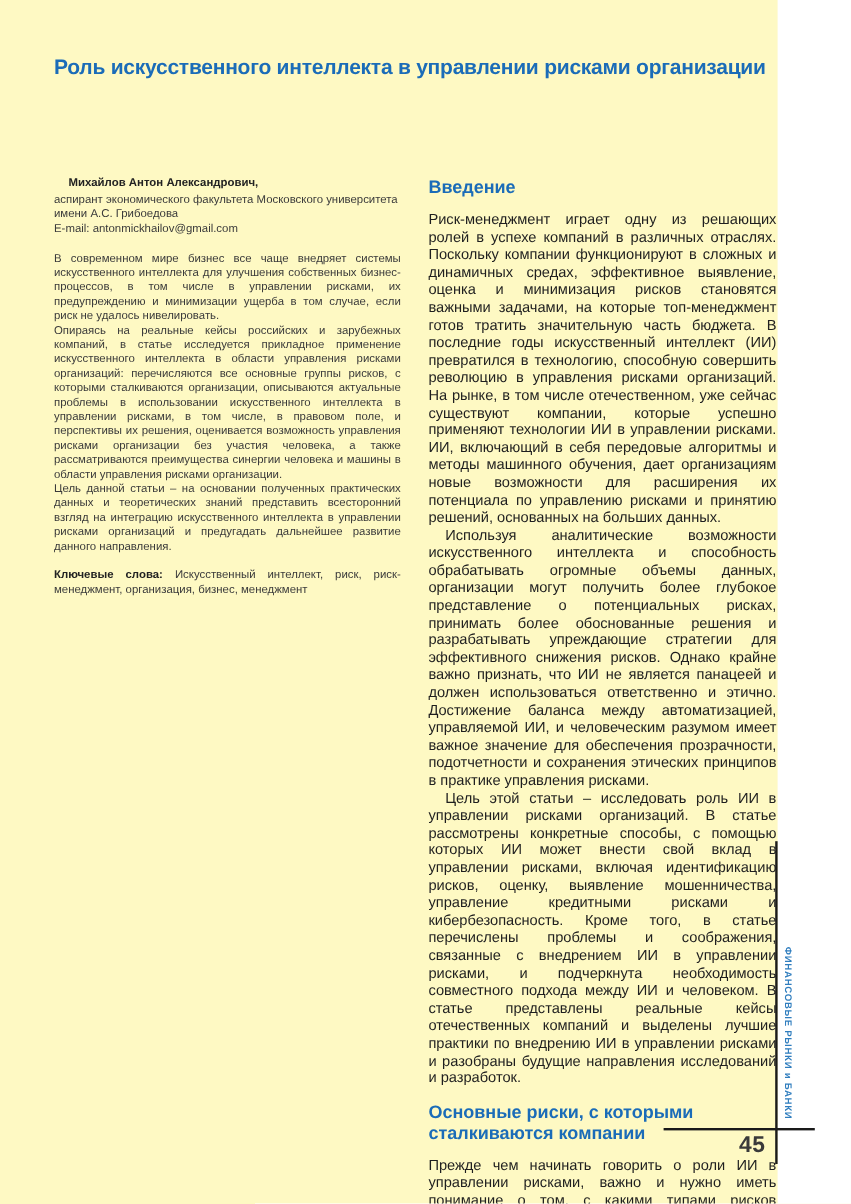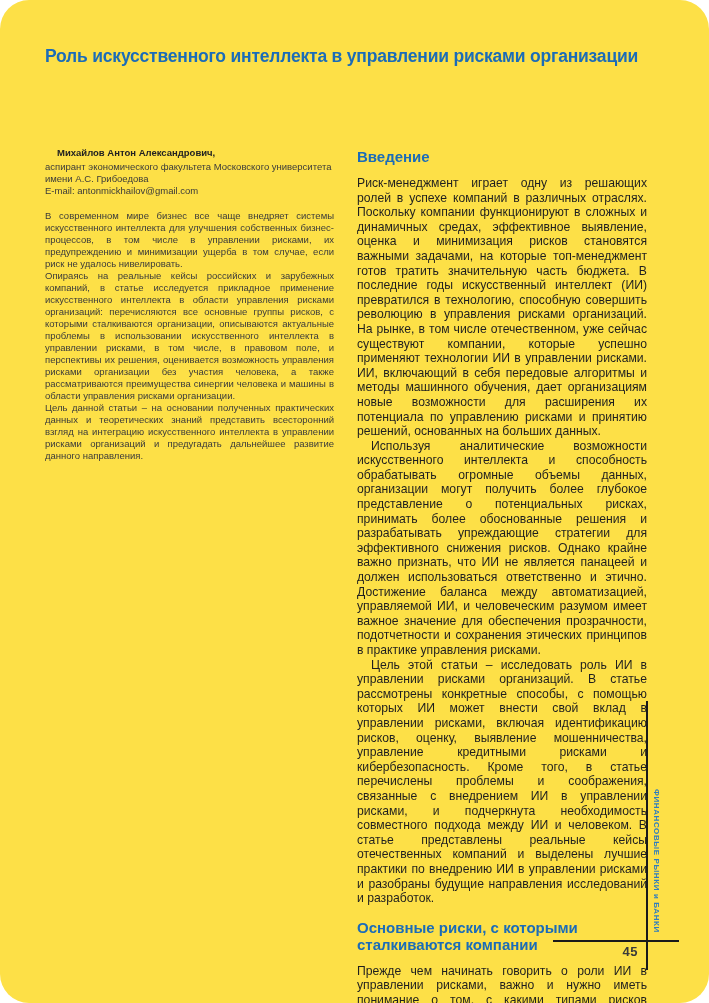--- a/index.html
+++ b/index.html
@@ -7,24 +7,23 @@
     padding: 0;
     background: #ffffff;
     width: 709px;
     height: 1003px;
     overflow: hidden;
     font-family: "Liberation Sans", sans-serif;
     color: #2b2b2b;
   }
   .page {
     position: relative;
-    width: 709px;
+    width: 648px;
     height: 1003px;
-    background: #fde047;
-    border-radius: 29px;
+    background: #fef9c3;
   }
   .title {
     position: absolute;
     left: 45px;
     top: 46px;
     width: 630px;
     margin: 0;
     font-size: 17.5px;
     line-height: 20px;
     font-weight: bold;
@@ -109,21 +108,21 @@
     font-weight: bold;
     letter-spacing: 0.6px;
     color: #2f7dbe;
   }
   .page-num {
     position: absolute;
     left: 594px;
     top: 944px;
     width: 44px;
     text-align: right;
-    font-size: 13px;
+    font-size: 19px;
     font-weight: bold;
     letter-spacing: 0.5px;
     color: #3a3a3a;
   }
 </style>
 </head>
 <body>
 
 <div class="page">
 
@@ -133,20 +132,21 @@
     <p class="author-name">Михайлов Антон Александрович,</p>
     <p class="author-affil">аспирант экономического факультета Московского университета имени А.С. Грибоедова</p>
     <p class="author-email">E-mail: antonmickhailov@gmail.com</p>
 
     <div class="abstract">
       <p>В современном мире бизнес все чаще внедряет системы искусственного интеллекта для улучшения собственных бизнес-процессов, в том числе в управлении рисками, их предупреждению и минимизации ущерба в том случае, если риск не удалось нивелировать.</p>
       <p>Опираясь на реальные кейсы российских и зарубежных компаний, в статье исследуется прикладное применение искусственного интеллекта в области управления рисками организаций: перечисляются все основные группы рисков, с которыми сталкиваются организации, описываются актуальные проблемы в использовании искусственного интеллекта в управлении рисками, в том числе, в правовом поле, и перспективы их решения, оценивается возможность управления рисками организации без участия человека, а также рассматриваются преимущества синергии человека и машины в области управления рисками организации.</p>
       <p>Цель данной статьи – на основании полученных практических данных и теоретических знаний представить всесторонний взгляд на интеграцию искусственного интеллекта в управлении рисками организаций и предугадать дальнейшее развитие данного направления.</p>
     </div>
 
+    <p class="keywords"><span class="kw-label">Ключевые слова:</span> <span>Искусственный интеллект, риск, риск-менеджмент, организация, бизнес, менеджмент</span></p>
   </div>
 
   <div class="col-right">
     <h2>Введение</h2>
     <p>Риск-менеджмент играет одну из решающих ролей в успехе компаний в различных отраслях. Поскольку компании функционируют в сложных и динамичных средах, эффективное выявление, оценка и минимизация рисков становятся важными задачами, на которые топ-менеджмент готов тратить значительную часть бюджета. В последние годы искусственный интеллект (ИИ) превратился в технологию, способную совершить революцию в управления рисками организаций. На рынке, в том числе отечественном, уже сейчас существуют компании, которые успешно применяют технологии ИИ в управлении рисками. ИИ, включающий в себя передовые алгоритмы и методы машинного обучения, дает организациям новые возможности для расширения их потенциала по управлению рисками и принятию решений, основанных на больших данных.</p>
     <p class="indent">Используя аналитические возможности искусственного интеллекта и способность обрабатывать огромные объемы данных, организации могут получить более глубокое представление о потенциальных рисках, принимать более обоснованные решения и разрабатывать упреждающие стратегии для эффективного снижения рисков. Однако крайне важно признать, что ИИ не является панацеей и должен использоваться ответственно и этично. Достижение баланса между автоматизацией, управляемой ИИ, и человеческим разумом имеет важное значение для обеспечения прозрачности, подотчетности и сохранения этических принципов в практике управления рисками.</p>
     <p class="indent">Цель этой статьи – исследовать роль ИИ в управлении рисками организаций. В статье рассмотрены конкретные способы, с помощью которых ИИ может внести свой вклад в управлении рисками, включая идентификацию рисков, оценку, выявление мошенничества, управление кредитными рисками и кибербезопасность. Кроме того, в статье перечислены проблемы и соображения, связанные с внедрением ИИ в управлении рисками, и подчеркнута необходимость совместного подхода между ИИ и человеком. В статье представлены реальные кейсы отечественных компаний и выделены лучшие практики по внедрению ИИ в управлении рисками и разобраны будущие направления исследований и разработок.</p>
     <h2 class="second">Основные риски, с которыми сталкиваются компании</h2>
     <p>Прежде чем начинать говорить о роли ИИ в управлении рисками, важно и нужно иметь понимание о том, с какими типами рисков сталкиваются орга-</p>
   </div>

